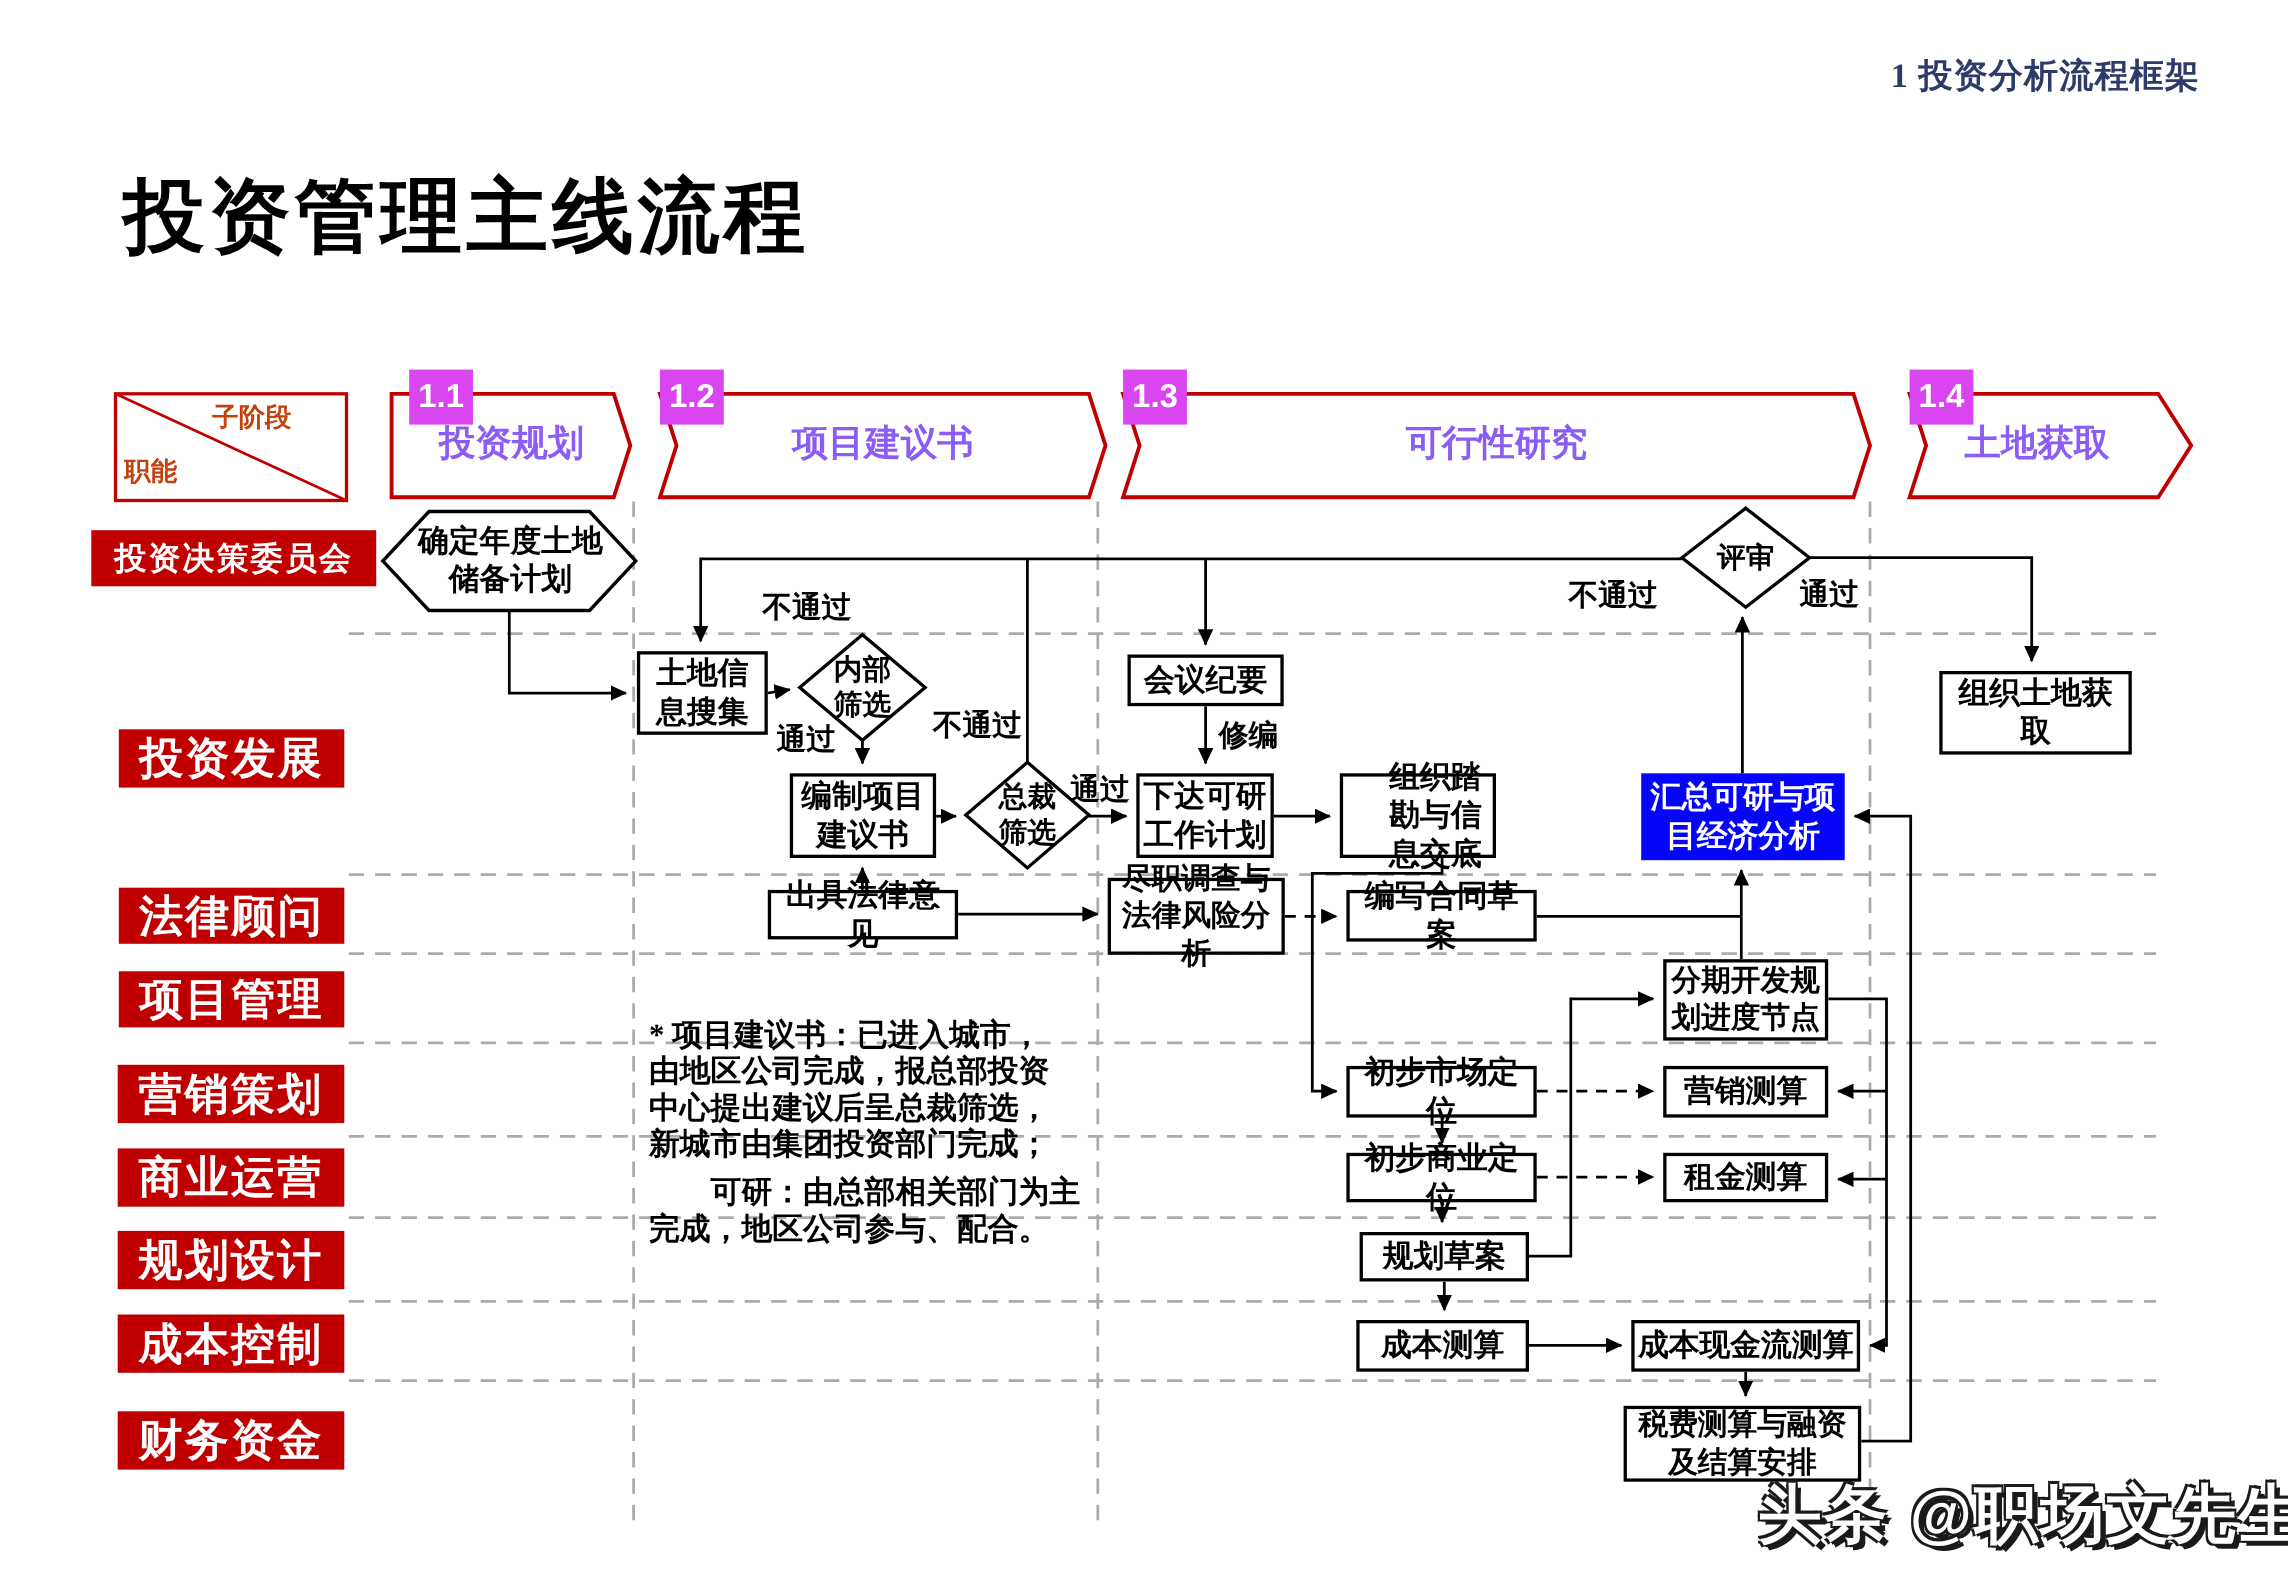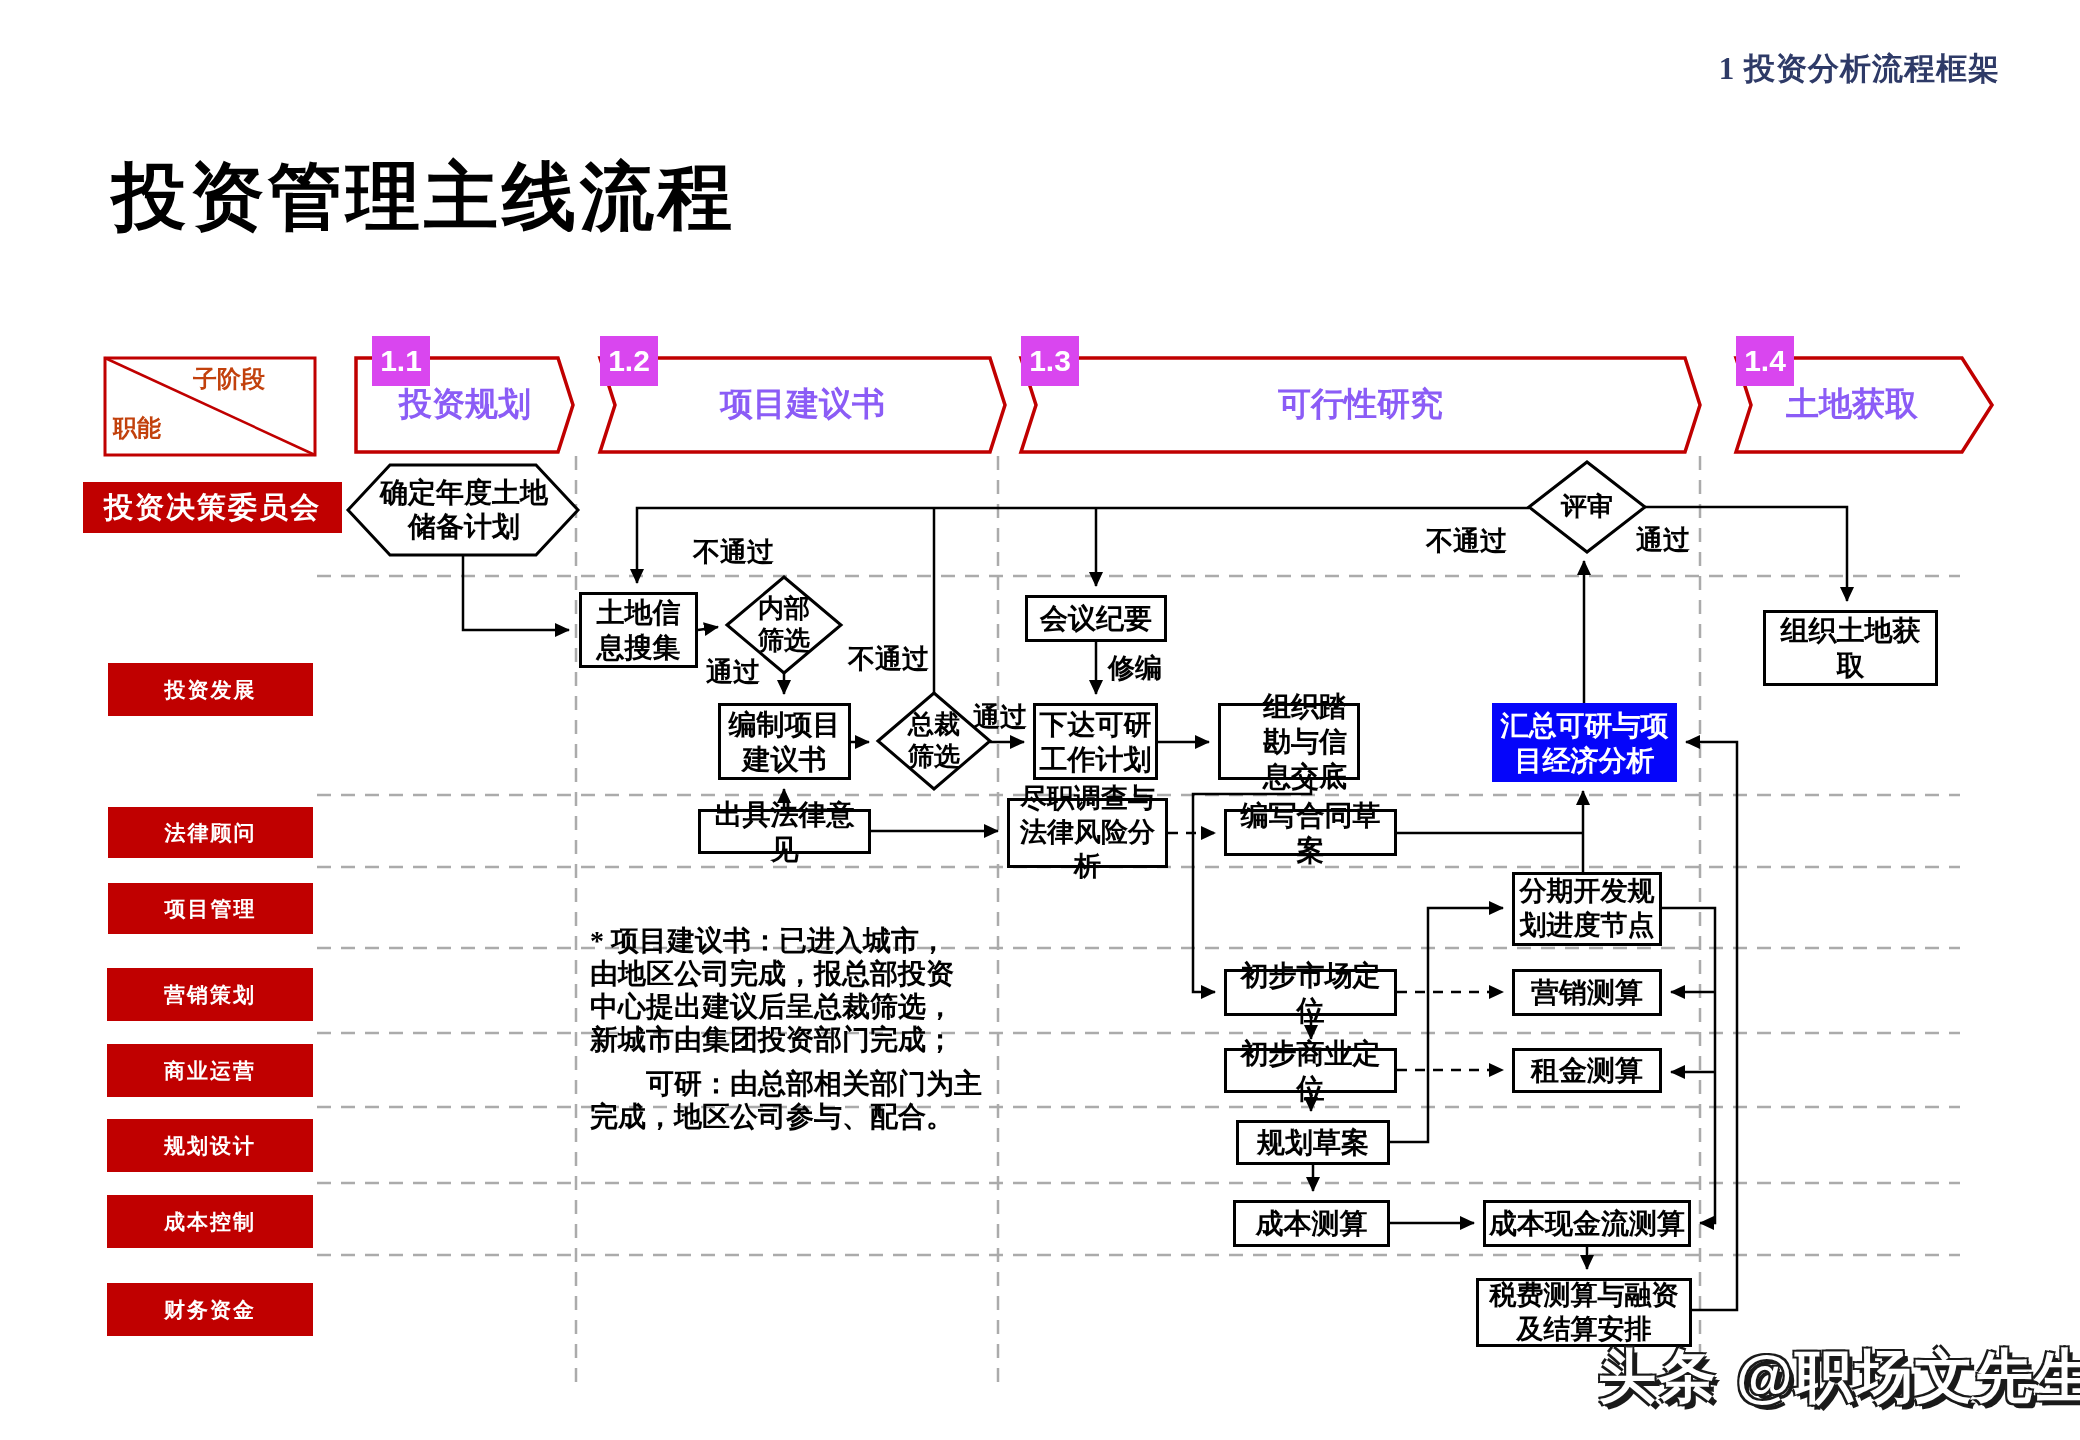--- a/index.html
+++ b/index.html
@@ -13,21 +13,21 @@
   .corner-label{position:absolute;font-size:24px;font-weight:bold;color:#c2410c;}
   
   .phase-label{position:absolute;top:382px;height:44px;line-height:44px;text-align:center;
     font-size:33px;font-weight:bold;color:#8b5cf6;}
   .phase-tag{position:absolute;top:336px;width:58px;height:50px;background:#d946ef;
     color:#fff;font-size:30px;font-weight:bold;text-align:center;line-height:50px;
     font-family:"Liberation Sans",sans-serif;}
   
   .role{position:absolute;background:#C00000;color:#fff;font-weight:bold;
     text-align:center;display:flex;align-items:center;justify-content:center;
-    font-size:21px;letter-spacing:2px;}
+    font-size:40px;letter-spacing:2px;}
   
   .node{position:absolute;background:#fff;border:3px solid #000;color:#000;
     display:flex;align-items:center;justify-content:center;text-align:center;
     font-weight:bold;font-size:28px;line-height:1.25;box-sizing:border-box;padding:2px;}
   .node.blue{background:#0505FA;border:none;color:#fff;}
   .shape-text{position:absolute;background:transparent;border:none;color:#000;
     display:flex;align-items:center;justify-content:center;text-align:center;
     font-weight:bold;font-size:27px;line-height:1.22;}
   .edge-label{position:absolute;font-size:27px;font-weight:bold;color:#000;white-space:nowrap;}
   

